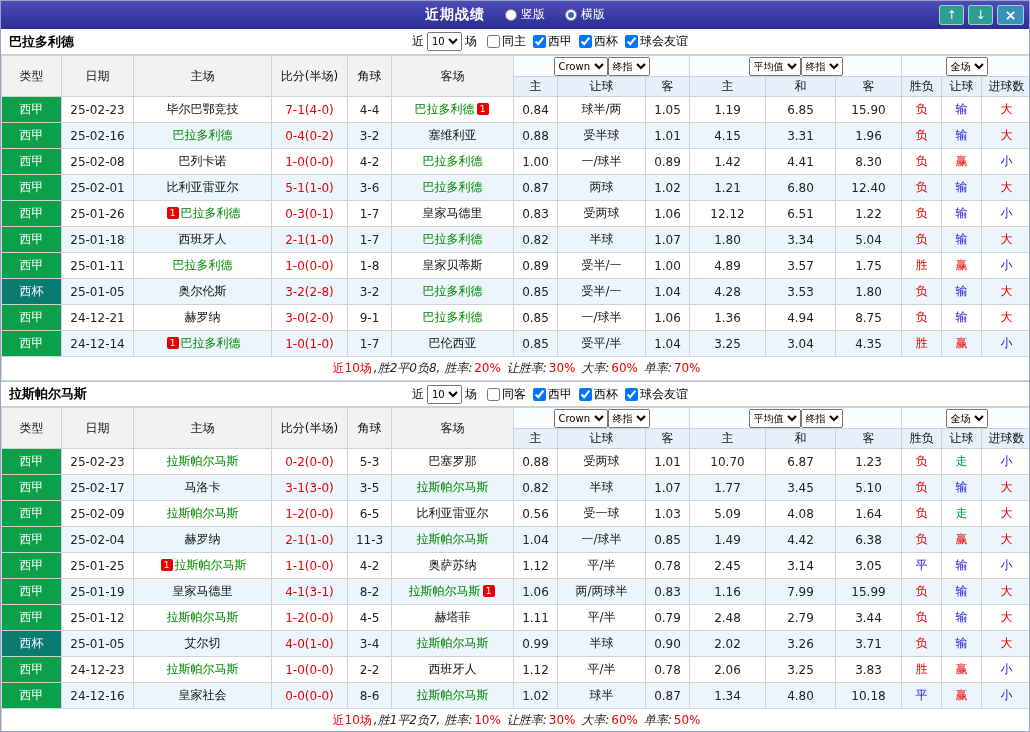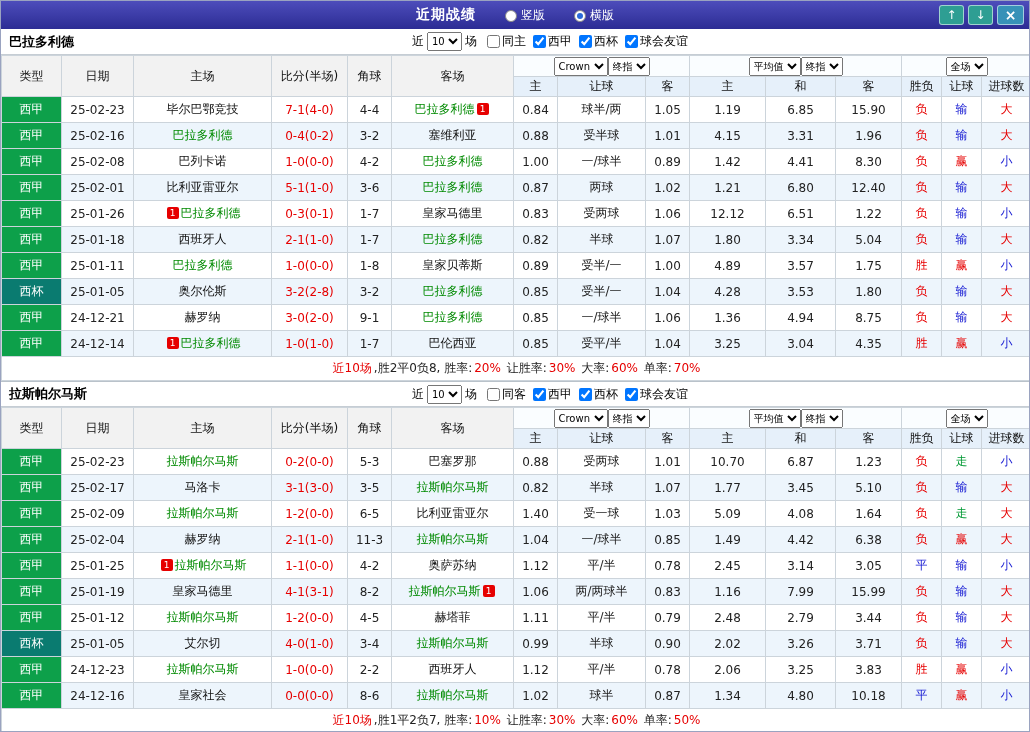--- a/index.html
+++ b/index.html
@@ -3,21 +3,21 @@
 <meta charset="utf-8">
 <style>
   * { margin:0; padding:0; box-sizing:border-box; }
   html,body { background:#fff; }
   body { font-family:"DejaVu Sans","Liberation Sans",sans-serif; font-size:12px; width:1030px; }
   .window { width:1030px; height:732px; border:1px solid #9aa3c0; overflow:hidden; background:#fff; display:flex; flex-direction:column; }
 
   
   .titlebar { height:28px; flex:0 0 28px; background:linear-gradient(var(--titlebar_start),var(--titlebar_end));
               display:flex; align-items:center; position:relative; color:#fff; }
-  .titlebar-center { margin:0 auto; display:flex; align-items:flex-end; gap:29px; }
+  .titlebar-center { margin:0 auto; display:flex; align-items:flex-start; gap:20px; }
   .title { font-weight:bold; font-size:14px; letter-spacing:1px; }
   .radio-item { display:flex; align-items:center; gap:4px; font-size:12px; cursor:pointer; }
   .radio { width:12px; height:12px; border-radius:50%; background:#fff; border:1px solid #888; display:inline-block; position:relative; }
   .radio.checked::after { content:''; position:absolute; left:2px; top:2px; width:6px; height:6px; border-radius:50%; background:var(--radio_dot); }
   .titlebar-buttons { position:absolute; right:5px; top:4px; display:flex; gap:4px; }
   .tb-btn { width:25px; height:20px; border:1px solid rgba(255,255,255,.55); border-radius:3px;
             background:var(--nav_btn); color:#fff; font-size:12px; line-height:1; cursor:pointer;
             font-family:inherit; display:flex; align-items:center; justify-content:center; }
   .tb-btn.close { background:var(--close_btn); width:27px; font-size:14px; font-weight:bold; }
 
@@ -44,21 +44,21 @@
   td.league.liga { background:var(--liga_bg); }
   td.league.cup  { background:var(--cup_bg); }
   td.score { color:var(--red); }
   .team { color:#111; cursor:pointer; }
   .team.self { color:var(--self_team); }
   .badge { display:inline-block; min-width:12px; height:12px; line-height:12px; background:var(--badge_bg);
            color:#fff; font-size:9px; text-align:center; border-radius:2px; margin:0 2px; vertical-align:1px; }
   .c-red   { color:var(--red); }
   .c-blue  { color:var(--blue); }
   .c-green { color:var(--green); }
-  .c-dark  { color:var(--dark); }
+  .c-dark  { color:var(--dark);font-style:italic; }
   tfoot td.summary { height:24px; background:#fff; font-size:12px; }
   tfoot td.summary span { margin:0 1px; }
 </style>
 </head>
 <body>
 
 <div class="window">
 
   <div class="titlebar">
     <div class="titlebar-center">
@@ -466,21 +466,21 @@
             <td class="res c-blue">输</td>
             <td class="res c-red">大</td>
           </tr>
           <tr>
             <td class="league liga">西甲</td>
             <td class="date">25-02-09</td>
             <td class="team-cell"><span class="team self">拉斯帕尔马斯</span></td>
             <td class="score">1-2(0-0)</td>
             <td class="corners">6-5</td>
             <td class="team-cell"><span class="team">比利亚雷亚尔</span></td>
-            <td class="odds">1.40</td>
+            <td class="odds">0.56</td>
             <td class="odds">受一球</td>
             <td class="odds">1.03</td>
             <td class="odds">5.09</td>
             <td class="odds">4.08</td>
             <td class="odds">1.64</td>
             <td class="res c-red">负</td>
             <td class="res c-green">走</td>
             <td class="res c-red">大</td>
           </tr>
           <tr>

